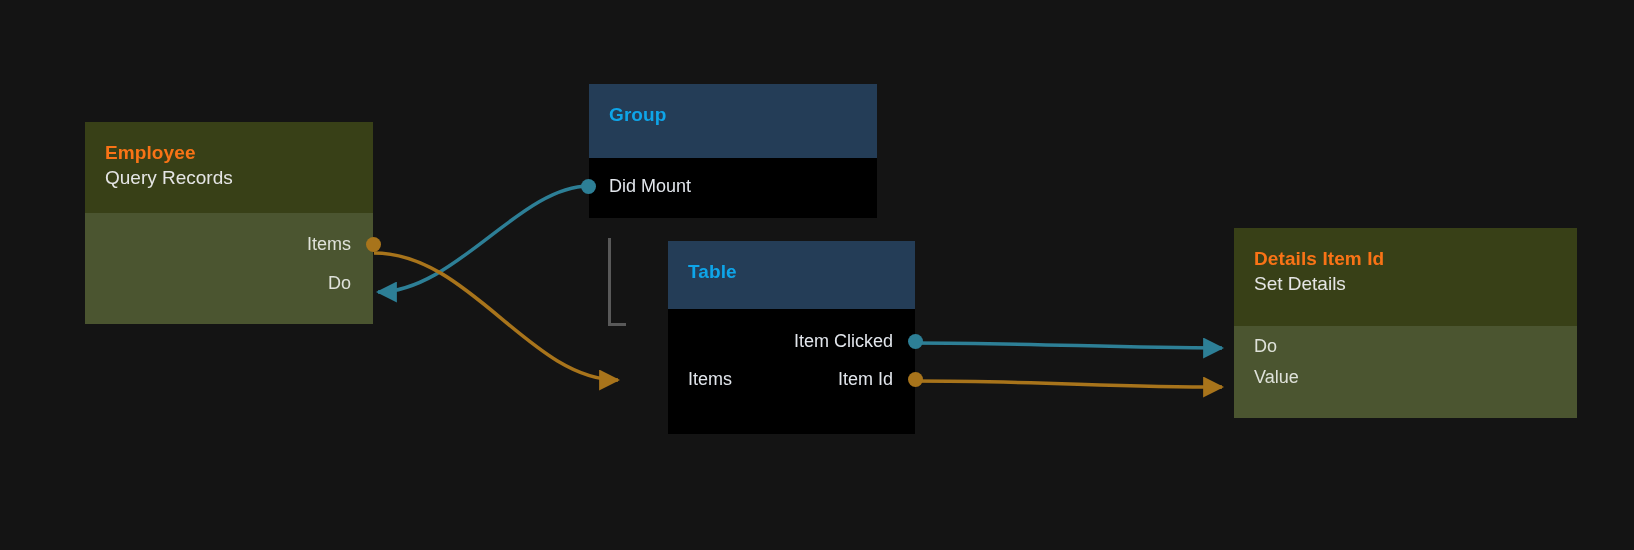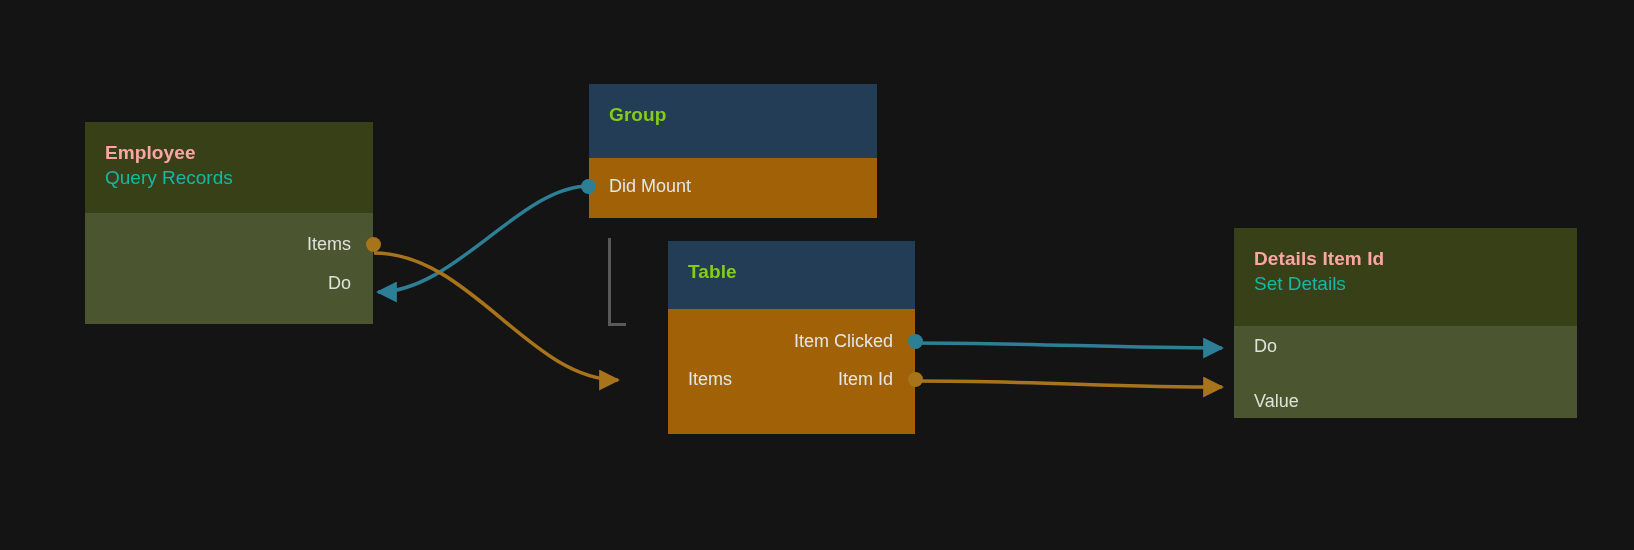--- a/index.html
+++ b/index.html
@@ -30,43 +30,43 @@
     box-sizing: border-box;
     overflow: visible;
   }
   .node-header {
     box-sizing: border-box;
     padding: 18px 20px 14px 20px;
   }
   .node-title {
     font-size: 19px;
     font-weight: bold;
-    color: #fca5a5;
+    color: #f97316;
     line-height: 25px;
     letter-spacing: 0.1px;
     white-space: nowrap;
   }
   .node-subtitle {
     font-size: 19px;
     font-weight: normal;
-    color: #14b8a6;
+    color: #e5e5e5;
     line-height: 26px;
     white-space: nowrap;
   }
   .node-body {
     position: relative;
     box-sizing: border-box;
   }
   
   .green .node-header { background: #384017; }
   .green .node-body   { background: #4b5530; }
   
   .blue .node-header  { background: #243d57; }
-  .blue .node-body    { background: #a16207; }
-  .blue .node-title   { color: #84cc16; }
+  .blue .node-body    { background: #000000; }
+  .blue .node-title   { color: #0ea5e9; }
 
   .port-row {
     position: absolute;
     height: 22px;
     display: flex;
     align-items: center;
     white-space: nowrap;
   }
   .port-label {
     font-size: 18px;
@@ -177,19 +177,19 @@
 
   <div class="node green" style="left:1234px; top:228px; width:343px; height:190px;">
     <div class="node-header" style="height:98px;">
       <div class="node-title">Details Item Id</div>
       <div class="node-subtitle">Set Details</div>
     </div>
     <div class="node-body" style="height:92px;">
       <div class="port-row in" style="top:9px;">
         <span class="port-label">Do</span>
       </div>
-      <div class="port-row in" style="top:64px;">
+      <div class="port-row in" style="top:40px;">
         <span class="port-label">Value</span>
       </div>
     </div>
   </div>
 
 </div>
 
 </body></html>

